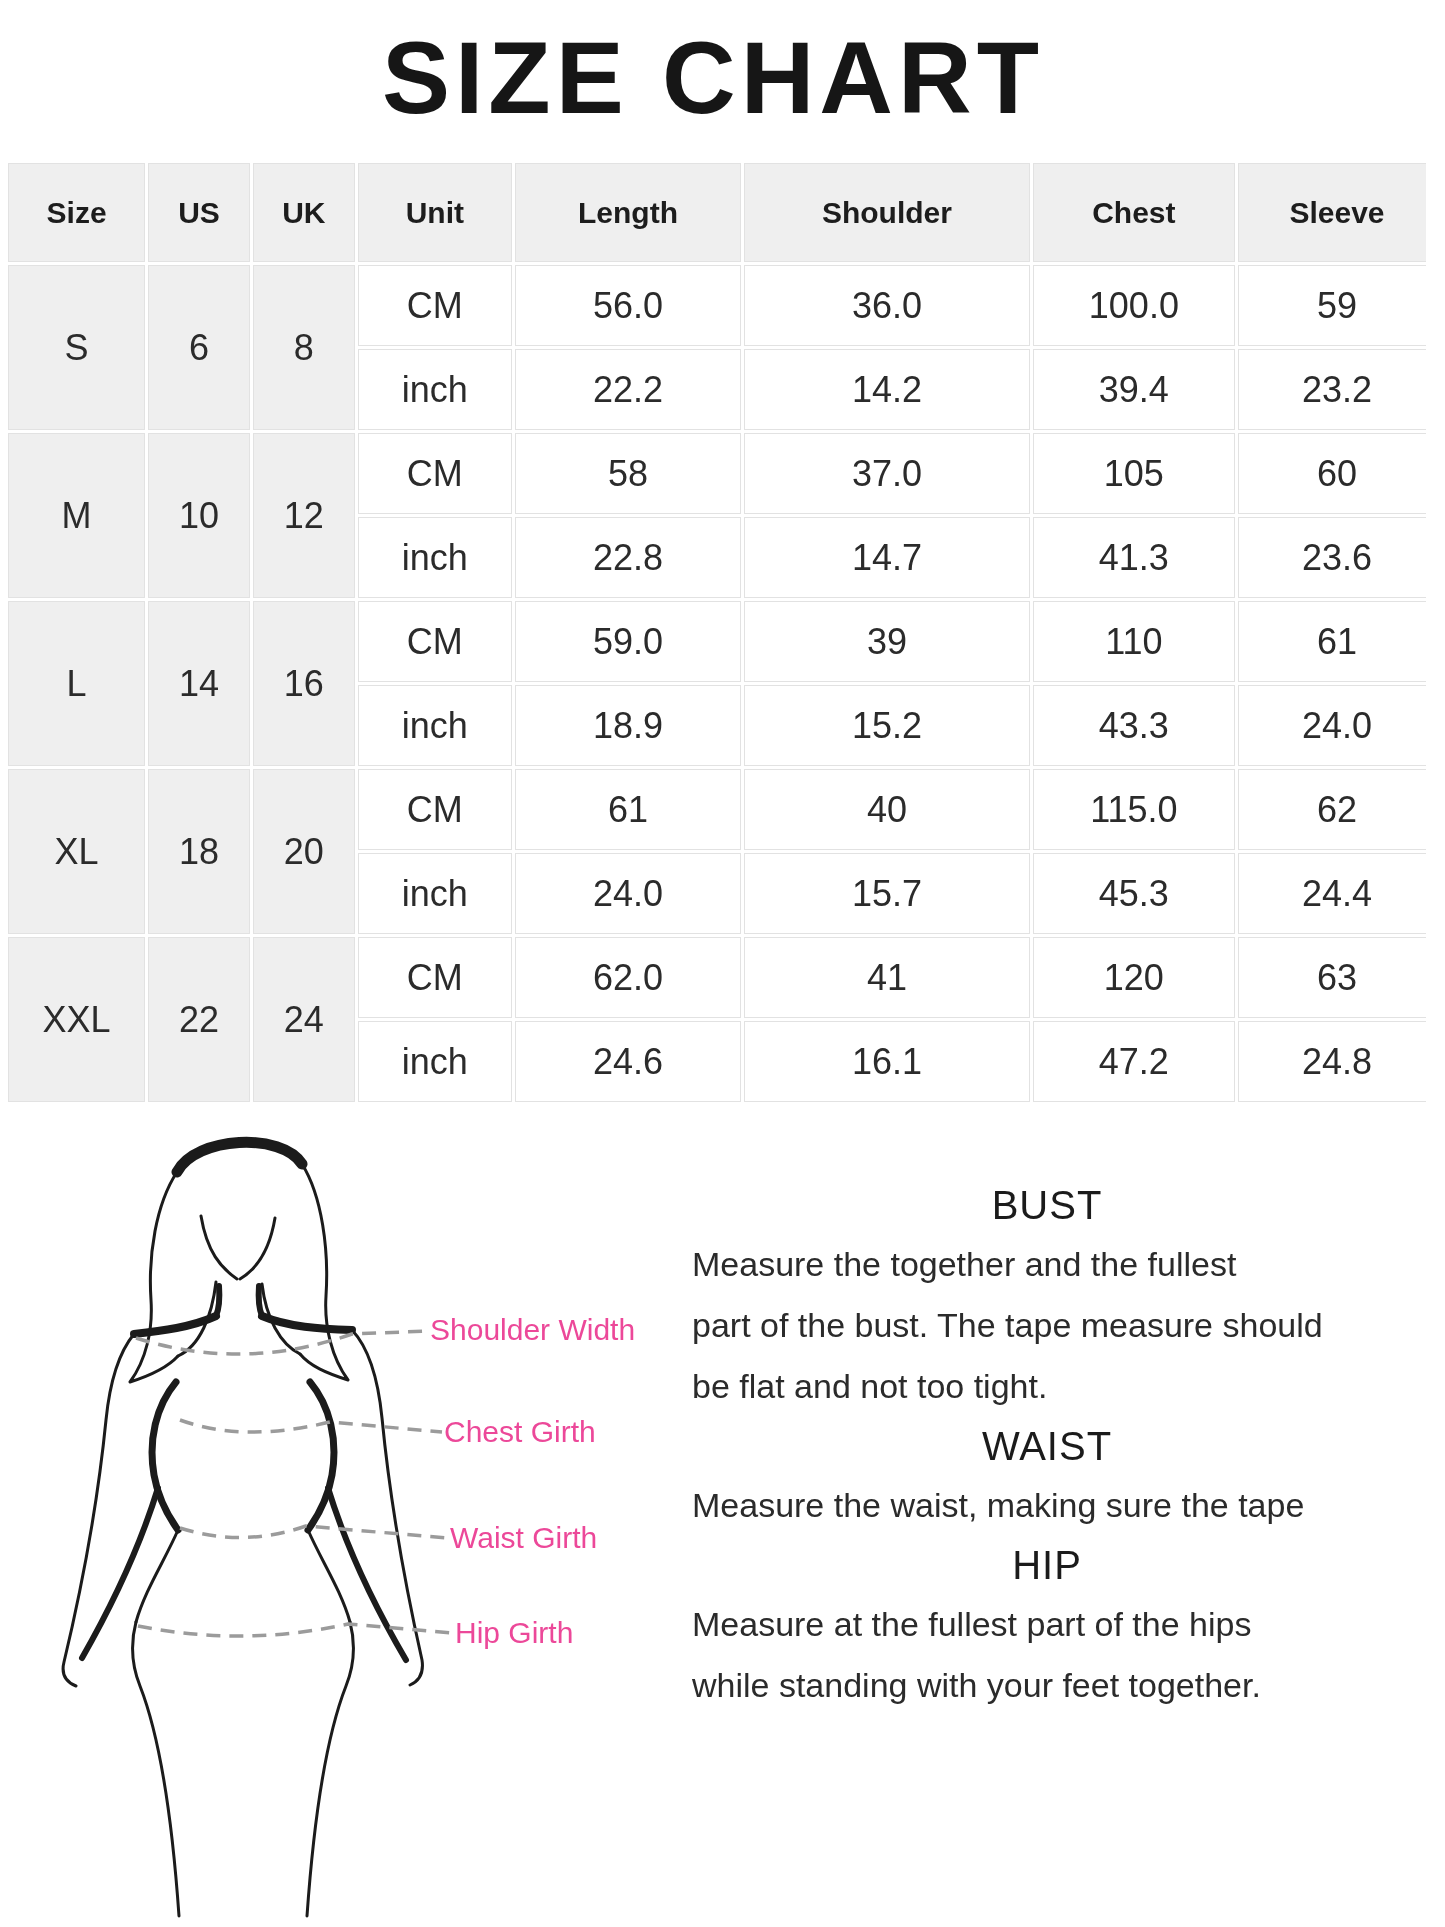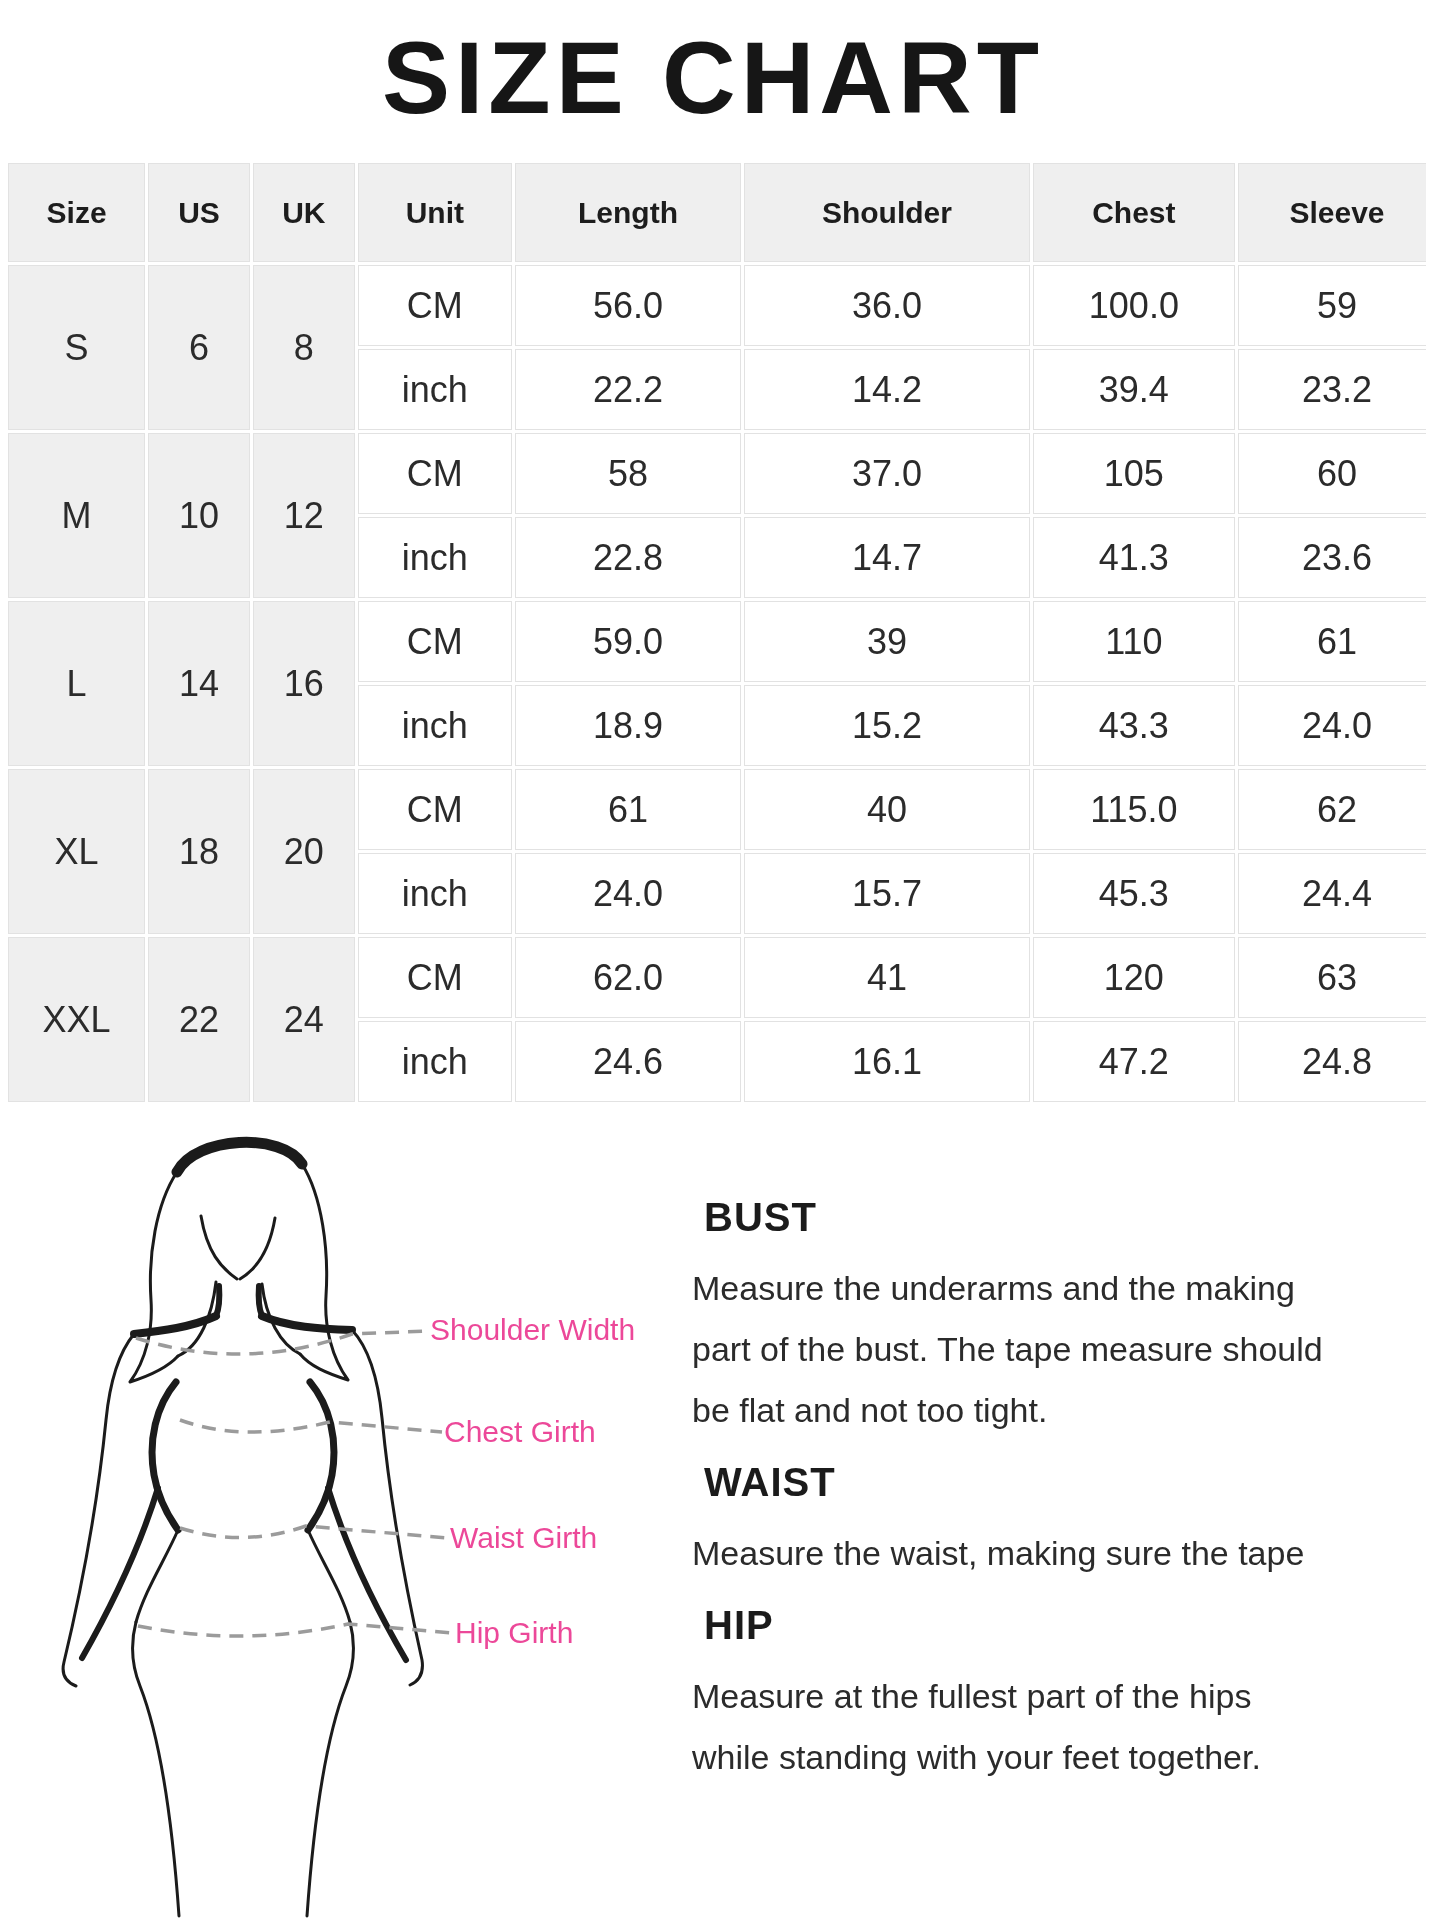--- a/index.html
+++ b/index.html
@@ -31,21 +31,21 @@
   .fig-label{
     position:absolute;font-size:30px;line-height:32px;color:#ec4899;white-space:nowrap;
   }
   #label-shoulder{left:430px;top:1314px;}
   #label-chest{left:444px;top:1416px;}
   #label-waist{left:450px;top:1522px;}
   #label-hip{left:455px;top:1617px;}
   
   #instructions{position:absolute;left:692px;top:1176px;width:710px;}
   #instructions h3{
-    margin:12px;padding:0;font-size:40px;line-height:58px;font-weight:700;color:#1b1b1b;letter-spacing:1px;
+    margin:0;padding:0;font-size:40px;line-height:58px;font-weight:400;color:#1b1b1b;letter-spacing:1px;text-align:center;
   }
   #instructions .line{
     margin:0;padding:0;font-size:34px;line-height:61px;color:#2b2b2b;
   }
 </style>
 </head>
 <body>
 
 <div id="page">
 
@@ -215,21 +215,21 @@
     </g>
   </svg>
 
   <span class="fig-label" id="label-shoulder">Shoulder Width</span>
   <span class="fig-label" id="label-chest">Chest Girth</span>
   <span class="fig-label" id="label-waist">Waist Girth</span>
   <span class="fig-label" id="label-hip">Hip Girth</span>
 
   <div id="instructions">
     <h3>BUST</h3>
-    <p class="line">Measure the underarms and the making</p>
+    <p class="line">Measure the together and the fullest</p>
     <p class="line">part of the bust. The tape measure should</p>
     <p class="line">be flat and not too tight.</p>
 
     <h3>WAIST</h3>
     <p class="line">Measure the waist, making sure the tape</p>
 
     <h3>HIP</h3>
     <p class="line">Measure at the fullest part of the hips</p>
     <p class="line">while standing with your feet together.</p>
   </div>

